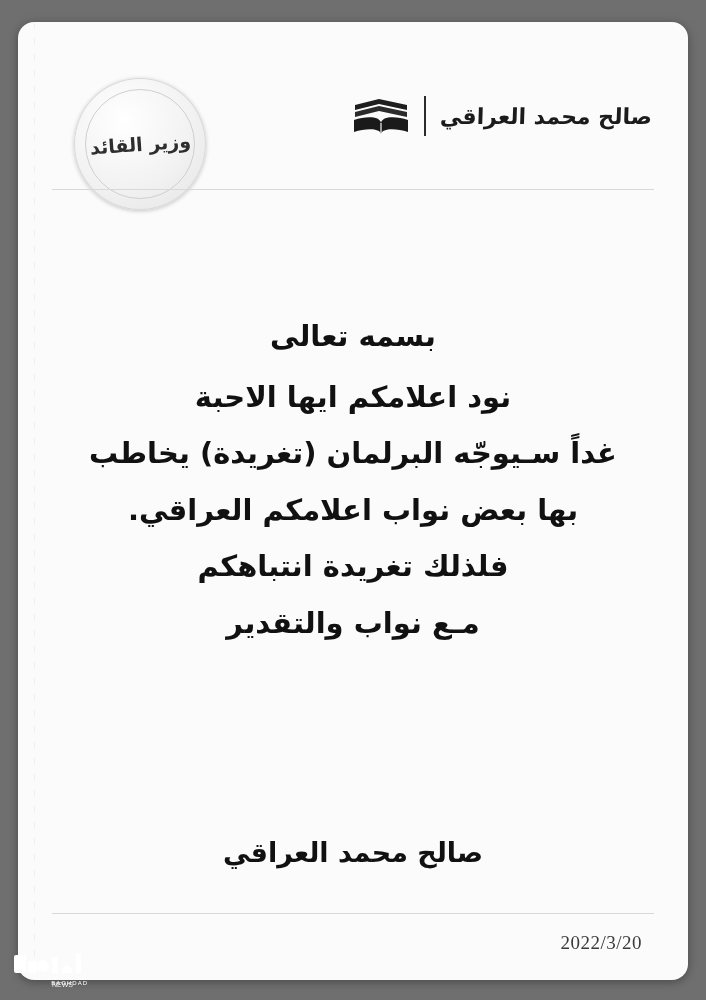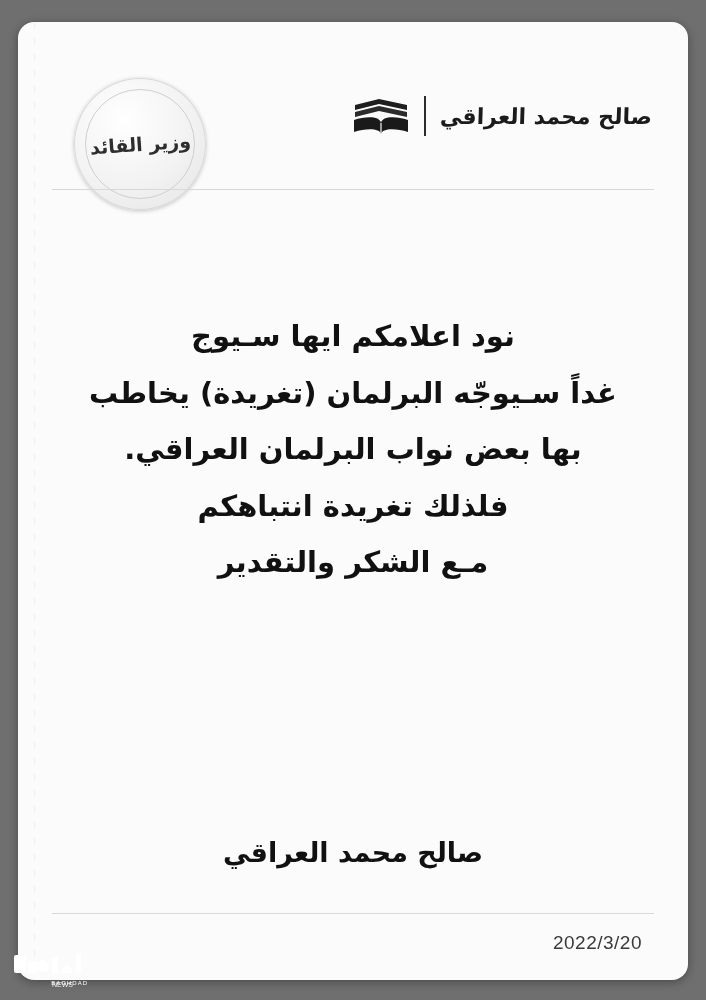--- a/index.html
+++ b/index.html
@@ -166,21 +166,21 @@
     right: 34px;
     bottom: 66px;
     height: 1px;
     background: #d8d8d8;
   }
 
   .date {
     position: absolute;
     right: 46px;
     bottom: 26px;
-    font-family: Liberation Sans, sans-serif;
+    font-family: Liberation Serif, serif;
     font-size: 19px;
     color: #3a3a3a;
     direction: ltr;
     letter-spacing: 0.5px;
   }
 
   
   .watermark {
     position: absolute;
     left: 6px;
@@ -240,25 +240,26 @@
             <path d="M2 24 C14 20, 28 20, 29 27 C30 20, 44 20, 56 24 L56 36 C44 32, 30 32, 29 38 C28 32, 14 32, 2 36 Z" fill="#1a1a1a"></path>
             <path d="M29 27 L29 38" stroke="#fbfbfb" stroke-width="1.2" fill="none"></path>
           </svg>
         </span>
       </div>
 
       <div class="header-rule"></div>
     </div>
 
     <div class="body-text">
-      <div class="body-line">نود اعلامكم ايها سـيوج</div>
+      <div class="body-line l1">بسمه تعالى</div>
+      <div class="body-line">نود اعلامكم ايها الاحبة</div>
       <div class="body-line">غداً سـيوجّه البرلمان (تغريدة) يخاطب</div>
-      <div class="body-line">بها بعض نواب البرلمان العراقي.</div>
+      <div class="body-line">بها بعض نواب اعلامكم العراقي.</div>
       <div class="body-line">فلذلك تغريدة انتباهكم</div>
-      <div class="body-line">مـع الشكر والتقدير</div>
+      <div class="body-line">مـع نواب والتقدير</div>
     </div>
 
     <div class="signature">
       <span class="signature-name">صالح محمد العراقي</span>
     </div>
 
     <div class="footer-rule"></div>
 
     <div class="date">2022/3/20</div>
   </div>

